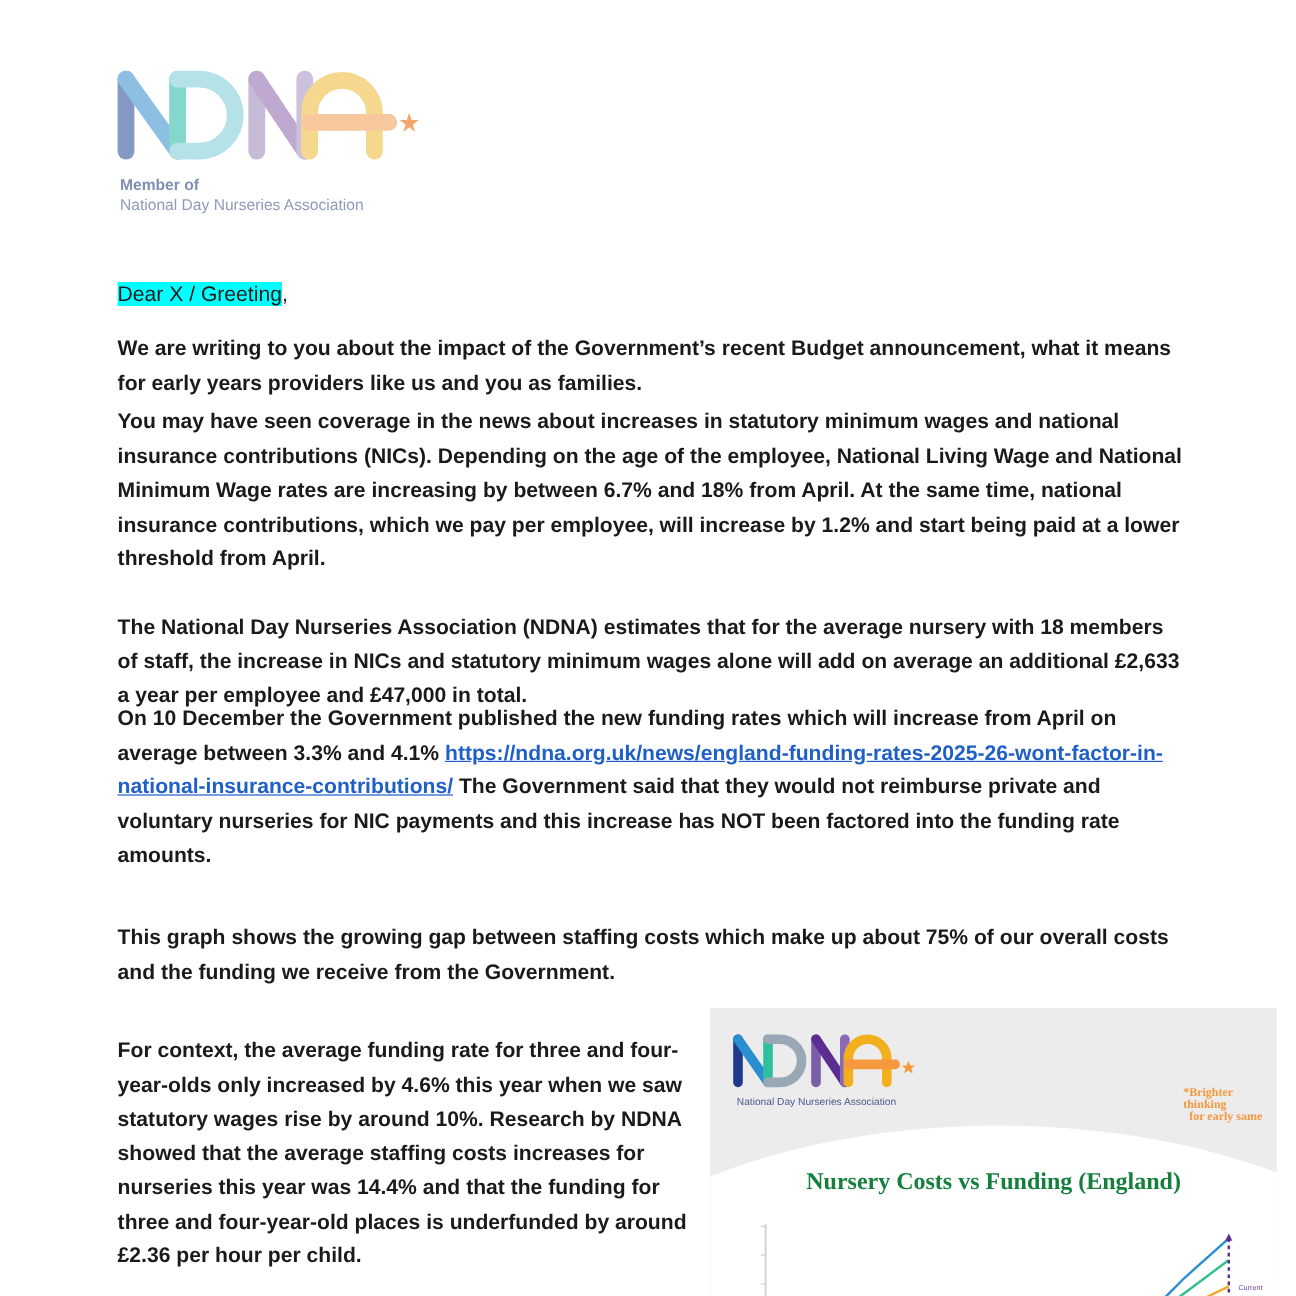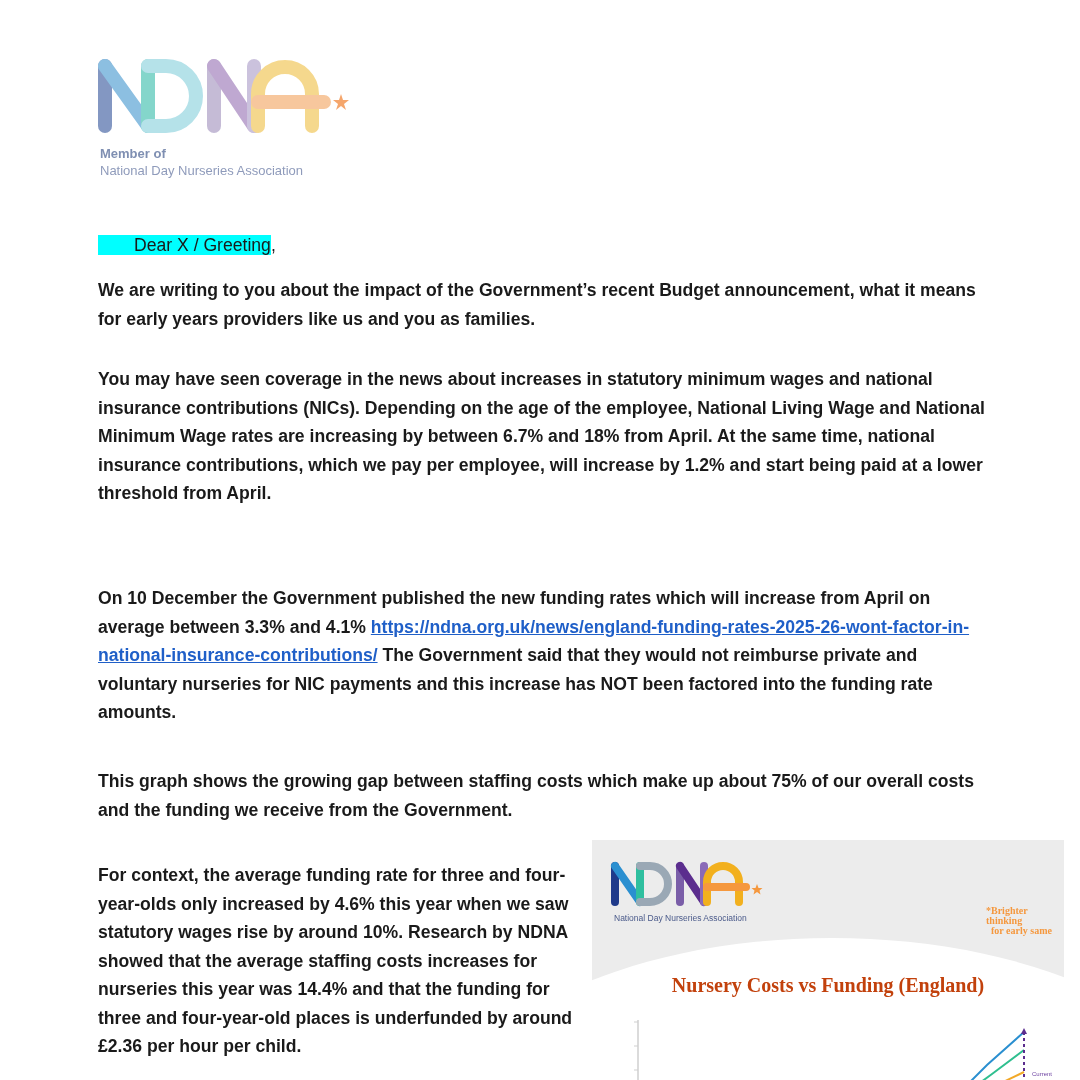--- a/index.html
+++ b/index.html
@@ -9,38 +9,38 @@
 
   
   .member-logo { position:absolute; left:96px; top:56px; width:260px; height:130px; }
   .member-logo svg { position:absolute; left:0; top:0; }
   .member-of { position:absolute; left:4px; top:90px; font-size:13px; font-weight:bold; color:#7f8fb2; }
   .member-assoc { position:absolute; left:4px; top:107px; font-size:13px; color:#8f9bbb; white-space:nowrap; }
 
   
   .body-text { position:absolute; left:98px; width:890px; font-size:17.6px; line-height:28.5px; color:#1a1a1a; }
   .greeting { position:absolute; left:98px; top:231px; font-size:17.6px; line-height:28px; }
-  .hl { background:#00ffff;padding-left:36px; }
+  .hl { background:#00ffff; }
   p.para { margin:0;font-weight:bold; }
   a.link { color:#1f5fc8; text-decoration:underline; }
 
   .p1 { top:276px; }
-  .p2 { top:365px; }
+  .p2 { top:337px; }
   .p3 { top:508px; }
   .p4 { top:584px; }
   .p5 { top:767px; }
   .p6 { top:861px; width:480px; }
 
   
   .infographic { position:absolute; left:592px; top:840px; width:472px; height:240px; background:#ececec; overflow:hidden; }
   .info-curve { position:absolute; left:-150px; top:98px; width:780px; height:400px; border-radius:50%; background:#ffffff; }
   .info-logo { position:absolute; left:18px; top:20px; }
   .info-assoc { position:absolute; left:22px; top:73px; font-size:8.5px; color:#4a5a8a; white-space:nowrap; }
   .info-tag { position:absolute; left:370px; top:66px; font-family:"Liberation Serif", serif; font-weight:bold; font-size:10px; line-height:10px; color:#f5983e;margin-left:24px; }
-  .info-title { position:absolute; left:0; width:472px; top:134px; text-align:center; font-family:"Liberation Serif", serif; font-weight:bold; font-size:20px; color:#c2410c; }
+  .info-title { position:absolute; left:0; width:472px; top:134px; text-align:center; font-family:"Liberation Serif", serif; font-weight:bold; font-size:20px; color:#15803d; }
   .info-chart { position:absolute; left:0; top:170px; }
   .info-current { position:absolute; left:440px; top:231px; font-size:6px; color:#6b3fa0; }
 </style>
 </head>
 <body>
 
 <div class="page">
 
   <div class="member-logo">
     <svg width="260" height="90" viewBox="0 0 260 90">
@@ -60,20 +60,21 @@
     <div class="member-of">Member of</div>
     <div class="member-assoc">National Day Nurseries Association</div>
   </div>
 
   <div class="greeting">
     <span class="hl">Dear X / Greeting</span><span>,</span>
   </div>
 
   <p class="para body-text p1">We are writing to you about the impact of the Government’s recent Budget announcement, what it means for early years providers like us and you as families.</p>
   <p class="para body-text p2">You may have seen coverage in the news about increases in statutory minimum wages and national insurance contributions (NICs). Depending on the age of the employee, National Living Wage and National Minimum Wage rates are increasing by between 6.7% and 18% from April. At the same time, national insurance contributions, which we pay per employee, will increase by 1.2% and start being paid at a lower threshold from April.</p>
+  <p class="para body-text p3">The National Day Nurseries Association (NDNA) estimates that for the average nursery with 18 members of staff, the increase in NICs and statutory minimum wages alone will add on average an additional £2,633 a year per employee and £47,000 in total.</p>
 
   <p class="para body-text p4"><span>On 10 December the Government published the new funding rates which will increase from April on average between 3.3% and 4.1% </span><a class="link">https://ndna.org.uk/news/england-funding-rates-2025-26-wont-factor-in-national-insurance-contributions/</a><span> The Government said that they would not reimburse private and voluntary nurseries for NIC payments and this increase has NOT been factored into the funding rate amounts.</span></p>
 
   <p class="para body-text p5">This graph shows the growing gap between staffing costs which make up about 75% of our overall costs and the funding we receive from the Government.</p>
   <p class="para body-text p6">For context, the average funding rate for three and four-year-olds only increased by 4.6% this year when we saw statutory wages rise by around 10%. Research by NDNA showed that the average staffing costs increases for nurseries this year was 14.4% and that the funding for three and four-year-old places is underfunded by around £2.36 per hour per child.</p>
 
   <div class="infographic">
     <div class="info-curve"></div>
     <svg class="info-logo" width="160" height="50" viewBox="0 0 160 50">
       <g stroke-linecap="round" fill="none" stroke-width="8">

